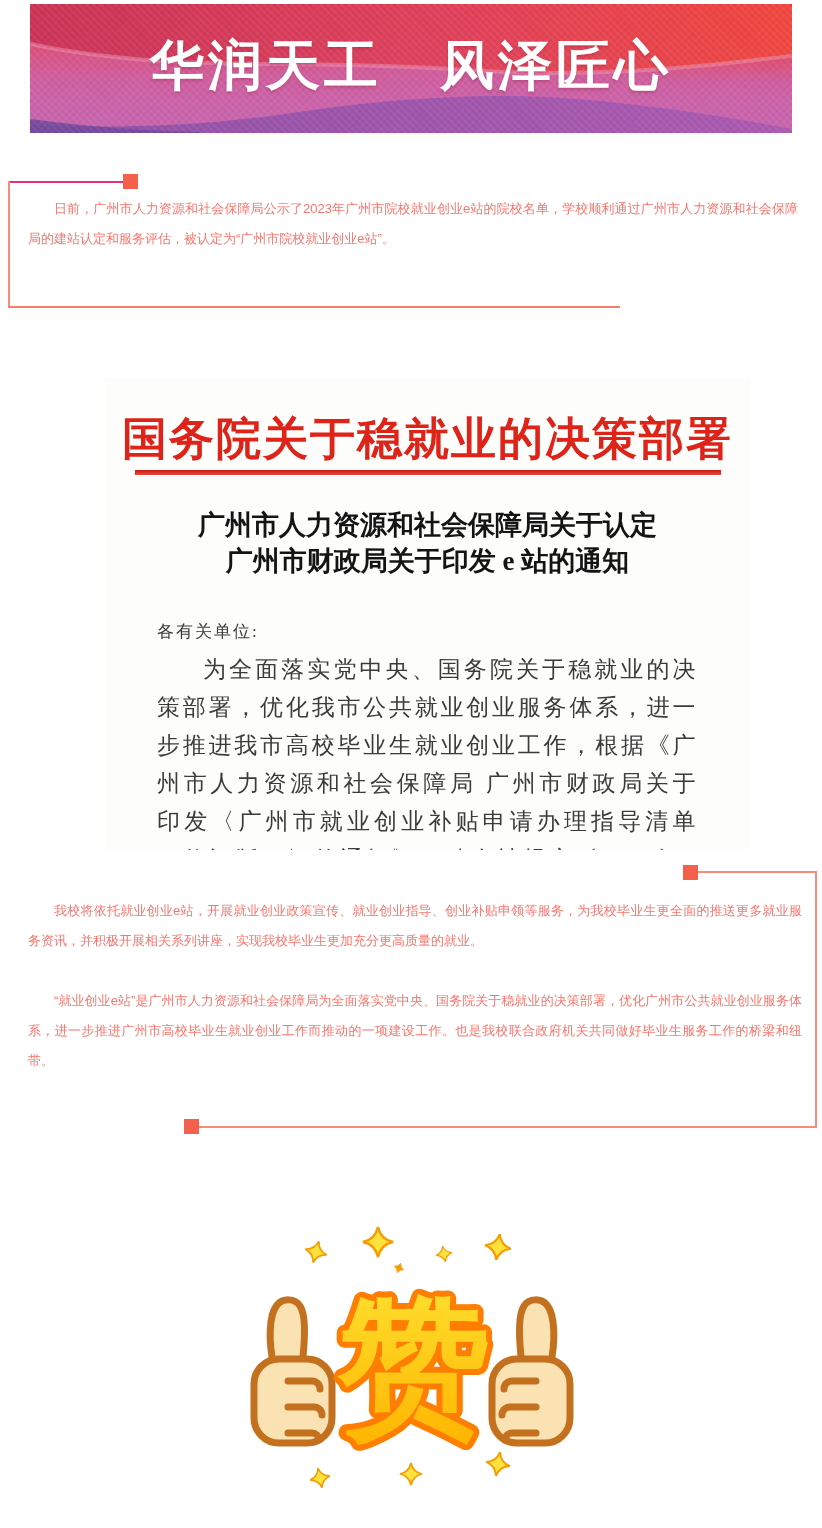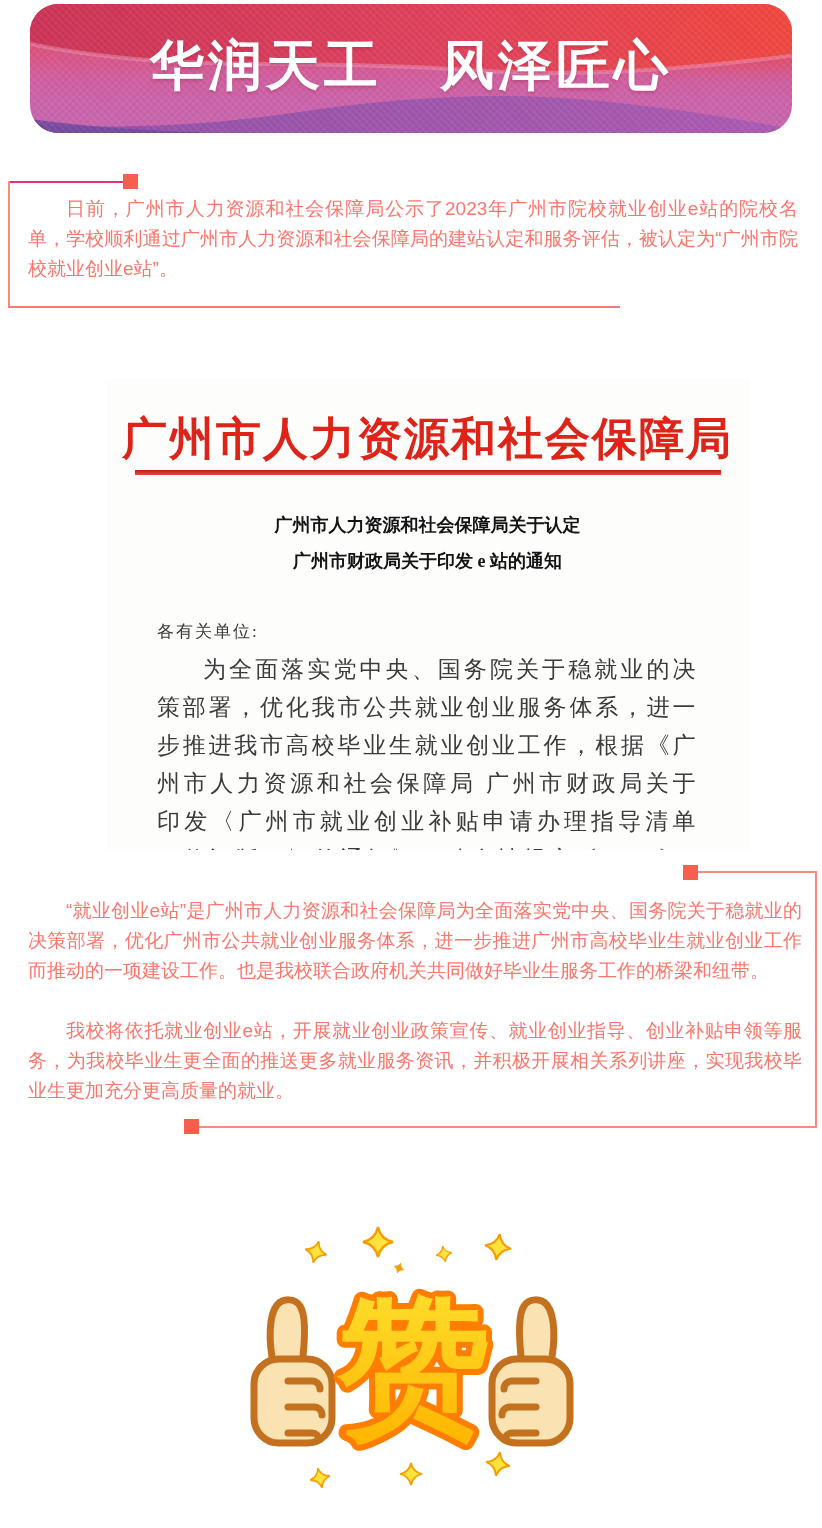--- a/index.html
+++ b/index.html
@@ -3,21 +3,21 @@
 <meta charset="utf-8">
 <style>
   html,body{margin:0;padding:0;background:#ffffff;}
   #page{position:relative;width:822px;height:1528px;background:#ffffff;overflow:hidden;
         font-family:"Liberation Sans",sans-serif;}
 
   
   .banner{position:absolute;left:30px;top:4px;width:762px;height:129px;overflow:hidden;
     background:
       radial-gradient(60% 90% at 94% 6%, rgba(244,62,48,.9), rgba(244,62,48,0) 62%),
-      linear-gradient(180deg,#e34458 0%,#dd5076 30%,#d05f9e 56%,#ca64ab 78%,#c667af 100%); border-radius: 28px;}
+      linear-gradient(180deg,#e34458 0%,#dd5076 30%,#d05f9e 56%,#ca64ab 78%,#c667af 100%);}
   .banner-waves{position:absolute;inset:0;width:100%;height:100%;}
   .banner::after{content:"";position:absolute;inset:0;pointer-events:none;
       background:repeating-linear-gradient(45deg,rgba(255,255,255,.05) 0 2px,transparent 2px 5px),
                  repeating-linear-gradient(-45deg,rgba(120,0,60,.05) 0 2px,transparent 2px 5px);}
   .banner-title{position:absolute;left:0;top:50%;transform:translateY(-54%);width:100%;
       text-align:center;color:#ffffff;font-size:54px;font-weight:bold;letter-spacing:4px;
       text-shadow:0 2px 3px rgba(140,25,60,.30);white-space:nowrap;z-index:3;}
 
   
   .dec{position:absolute;}
@@ -26,35 +26,35 @@
   .intro-leftline{left:8px;top:181px;width:2px;height:127px;background:#f98a7e;}
   .intro-bottomline{left:8px;top:306px;width:612px;height:2px;background:#f87b6e;}
 
   .hl-square-top{left:683px;top:865px;width:15px;height:15px;background:#f5604d;}
   .hl-topline{left:698px;top:871px;width:119px;height:2px;background:#f98a7e;}
   .hl-rightline{left:815px;top:871px;width:2px;height:257px;background:#f98a7e;}
   .hl-bottomline{left:199px;top:1126px;width:617px;height:2px;background:#f98a7e;}
   .hl-square-bottom{left:184px;top:1119px;width:15px;height:15px;background:#f5604d;}
 
   
-  .coral-text{position:absolute;color:#fa756b;font-size:19px;line-height:30px;
+  .coral-text{position:absolute;color:#fa756b;font-size:13px;line-height:30px;
       text-align:justify;}
   .coral-text p{margin:0;text-indent:2em;}
   .intro-text{left:28px;top:194px;width:770px;}
   .hl-text{left:28px;top:896px;width:774px;}
   .hl-text p + p{margin-top:30px;}
 
   
   .doc{position:absolute;left:105px;top:378px;width:645px;height:472px;background:#fdfdfc;
       overflow:hidden;font-family:"Liberation Serif","DejaVu Serif",serif;color:#3b3b3b;}
   .doc-agency{margin:34px 10px 0;text-align:center;color:#de2318;font-size:45px;line-height:54px;
       font-weight:bold;letter-spacing:2px;white-space:nowrap;}
   .doc-rule{width:586px;height:5px;margin:4px auto 0;
       background:linear-gradient(180deg,#c61d12 0%,#e8483a 100%);}
-  .doc-subtitle{margin:32px 20px 0;text-align:center;color:#141414;font-size:18px;
+  .doc-subtitle{margin:32px 20px 0;text-align:center;color:#141414;font-size:27px;
       line-height:36px;font-weight:bold;}
   .doc-salutation{margin:36px 52px 0;font-size:17px;line-height:34px;letter-spacing:2px;}
   .doc-body{margin:2px 52px 0;font-size:23px;line-height:38px;letter-spacing:2.5px;
       text-indent:2em;text-align:justify;}
 
   
   .sticker{position:absolute;left:238px;top:1218px;width:348px;height:300px;}
   .sticker svg{display:block;width:100%;height:100%;}
 </style>
 </head>
@@ -86,39 +86,39 @@
   <div class="dec intro-topline"></div>
   <div class="dec intro-square"></div>
   <div class="dec intro-leftline"></div>
   <div class="dec intro-bottomline"></div>
 
   <section class="coral-text intro-text">
     <p>日前，广州市人力资源和社会保障局公示了2023年广州市院校就业创业e站的院校名单，学校顺利通过广州市人力资源和社会保障局的建站认定和服务评估，被认定为“广州市院校就业创业e站”。</p>
   </section>
 
   <figure class="doc" style="margin:0;">
-    <div class="doc-agency">广州市人力资源和社会保障局</div>
+    <div class="doc-agency">国务院关于稳就业的决策部署</div>
     <div class="doc-rule"></div>
     <div class="doc-subtitle">
       <div>广州市人力资源和社会保障局关于认定</div>
       <div>广州市财政局关于印发 e 站的通知</div>
     </div>
     <div class="doc-salutation">各有关单位:</div>
     <div class="doc-body">为全面落实党中央、国务院关于稳就业的决策部署，优化我市公共就业创业服务体系，进一步推进我市高校毕业生就业创业工作，根据《广州市人力资源和社会保障局 广州市财政局关于印发〈广州市就业创业补贴申请办理指导清单（修订版）〉的通知》（穗人社规字〔2022〕1号），经网上公示无异议，现认定</div>
   </figure>
 
   <div class="dec hl-square-top"></div>
   <div class="dec hl-topline"></div>
   <div class="dec hl-rightline"></div>
   <div class="dec hl-bottomline"></div>
   <div class="dec hl-square-bottom"></div>
 
   <section class="coral-text hl-text">
+    <p>我校将依托就业创业e站，开展就业创业政策宣传、就业创业指导、创业补贴申领等服务，为我校毕业生更全面的推送更多就业服务资讯，并积极开展相关系列讲座，实现我校毕业生更加充分更高质量的就业。</p>
     <p>“就业创业e站”是广州市人力资源和社会保障局为全面落实党中央、国务院关于稳就业的决策部署，优化广州市公共就业创业服务体系，进一步推进广州市高校毕业生就业创业工作而推动的一项建设工作。也是我校联合政府机关共同做好毕业生服务工作的桥梁和纽带。</p>
-    <p>我校将依托就业创业e站，开展就业创业政策宣传、就业创业指导、创业补贴申领等服务，为我校毕业生更全面的推送更多就业服务资讯，并积极开展相关系列讲座，实现我校毕业生更加充分更高质量的就业。</p>
   </section>
 
   <figure class="sticker" style="margin:0;">
     <svg viewBox="0 0 348 300" aria-hidden="true">
       <defs>
         <linearGradient id="gZan" x1="0" y1="0" x2="0" y2="1">
           <stop offset="0" stop-color="#ffdf2e"></stop>
             <stop offset="1" stop-color="#ffb400"></stop>
         </linearGradient>
         <path id="star4" d="M0,-10 Q1.8,-1.8 10,0 Q1.8,1.8 0,10 Q-1.8,1.8 -10,0 Q-1.8,-1.8 0,-10 Z"></path>

